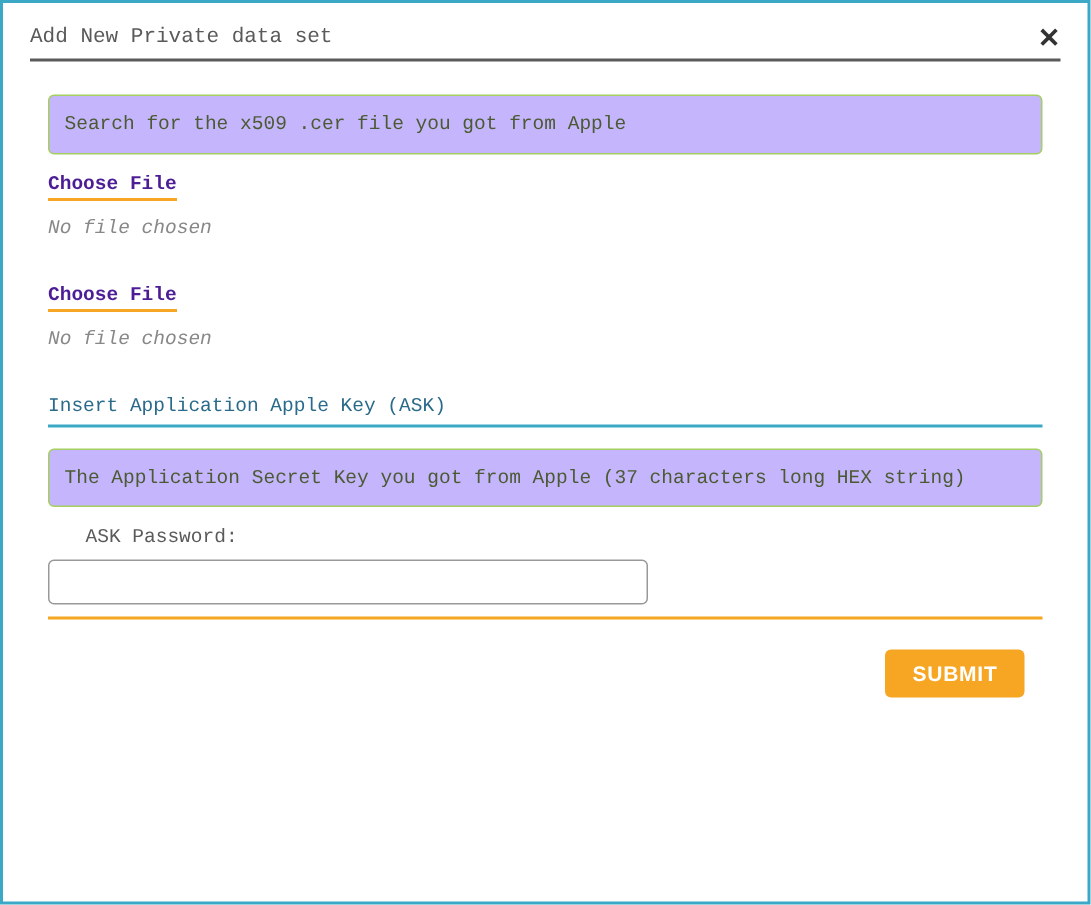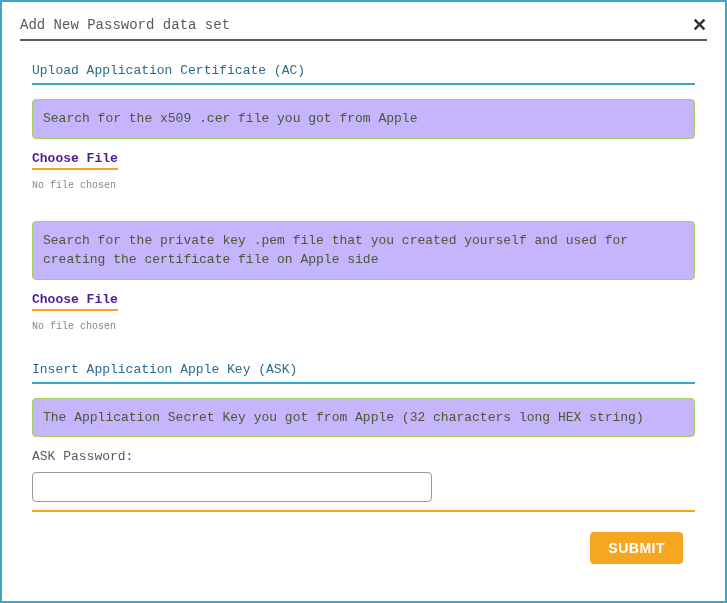--- a/index.html
+++ b/index.html
@@ -63,27 +63,29 @@
       font-size: 13px;
       font-weight: bold;
       display: inline-block;
       border-bottom: 2px solid #f6a623;
       padding-bottom: 2px;
       margin-bottom: 10px;
       cursor: pointer;
     }
     .file-status {
       color: #888888;
-      font-size: 10px;
+      font-style: italic;
+      font-size: 13px;
       margin-bottom: 30px;
     }
     .field-label {
       color: #5a5a5a;
       font-size: 13px;
       margin-bottom: 8px;
+      margin-left: 25px;
     }
     .text-input {
       width: 400px;
       height: 30px;
       border: 1px solid #999999;
       border-radius: 4px;
       padding: 4px 8px;
       font-family: inherit;
       font-size: 13px;
       margin-bottom: 8px;
@@ -107,44 +109,42 @@
       font-size: 14px;
       font-weight: bold;
       cursor: pointer;
       letter-spacing: 0.5px;
     }
   </style>
 </head>
 <body>
 
 <div class="dialog-header">
-  <span class="dialog-title">Add New Password data set</span>
+  <span class="dialog-title">Add New Private data set</span>
   <span class="close-icon">✕</span>
 </div>
 
 <div class="content">
 
   
-  <div class="section-heading">Upload Application Certificate (AC)</div>
   <div class="hint-box">Search for the x509 .cer file you got from Apple</div>
   <div>
     <span class="choose-file-link">Choose File</span>
   </div>
   <div class="file-status">No file chosen</div>
 
   
-  <div class="hint-box">Search for the private key .pem file that you created yourself and used for creating the certificate file on Apple side</div>
   <div>
     <span class="choose-file-link">Choose File</span>
   </div>
   <div class="file-status">No file chosen</div>
 
   
   <div class="section-heading">Insert Application Apple Key (ASK)</div>
-  <div class="hint-box">The Application Secret Key you got from Apple (32 characters long HEX string)</div>
+  <div class="hint-box">The Application Secret Key you got from Apple (37 characters long HEX string)</div>
   <div class="field-label">ASK Password:</div>
   <input type="text" class="text-input" value="" style="">
   <div class="orange-divider"></div>
 
   <div class="button-row">
     <button class="submit-button">SUBMIT</button>
   </div>
 
 </div>
 

